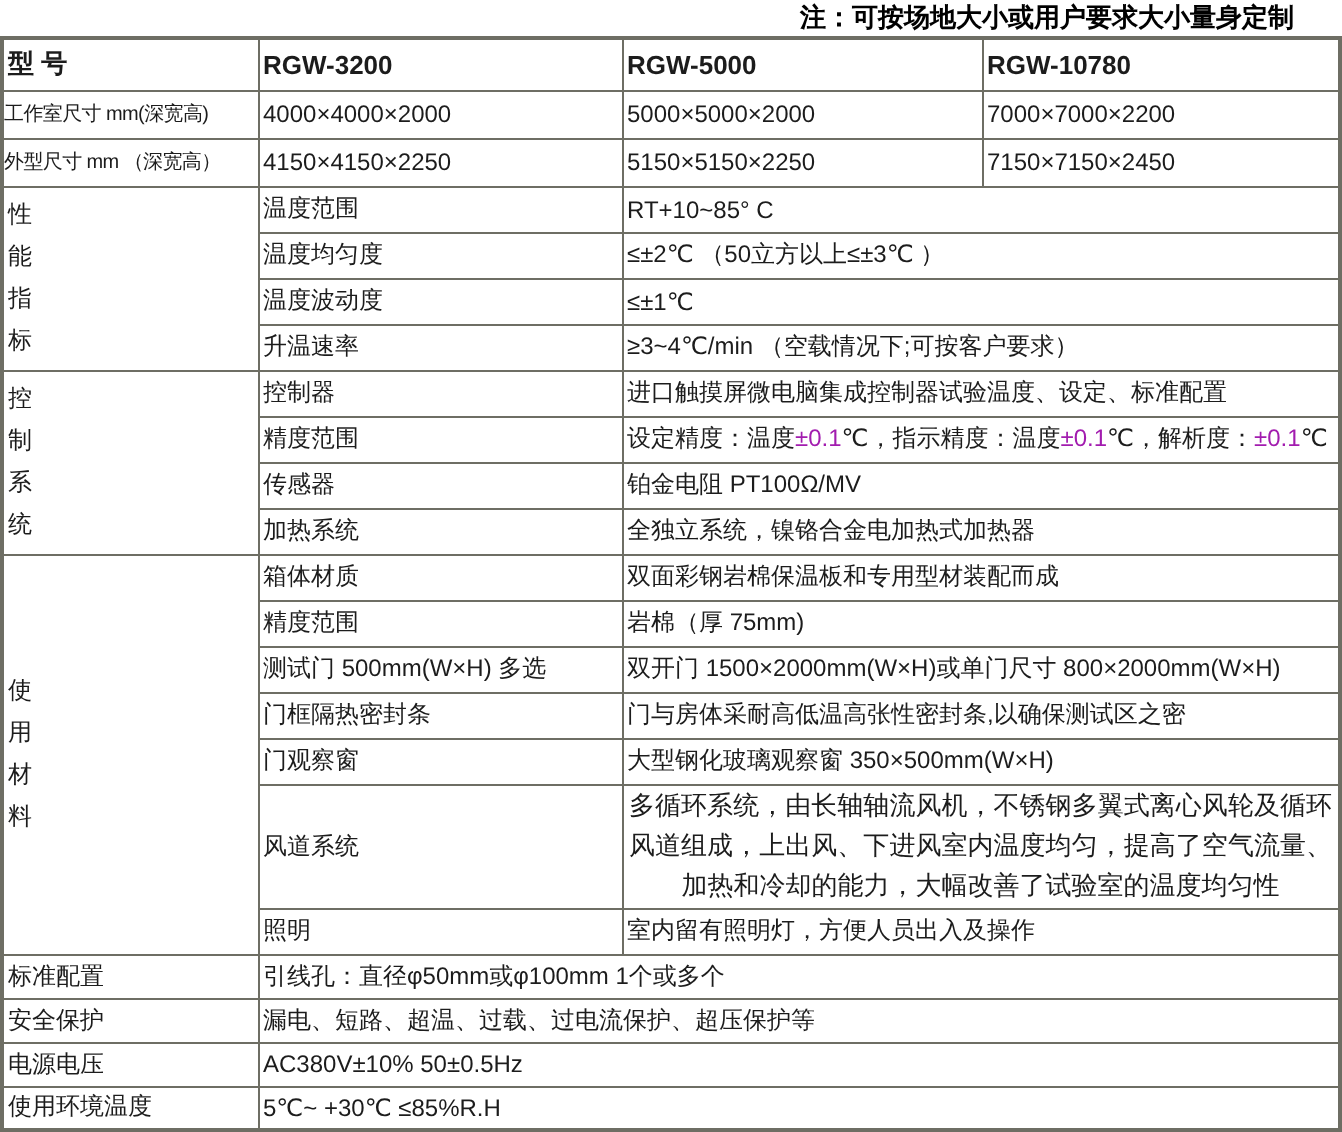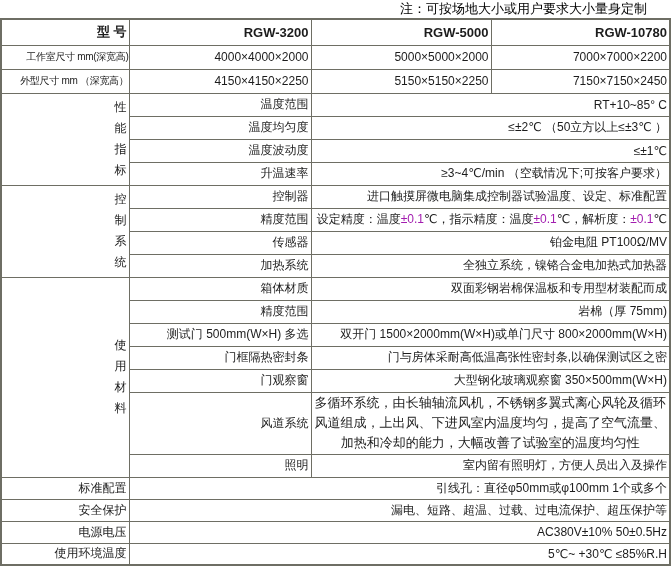--- a/index.html
+++ b/index.html
@@ -4,29 +4,29 @@
 <style>
   html,body{margin:0;padding:0;}
   body{
     width:671px;height:566px;background:#ffffff;
     font-family:"Liberation Sans","DejaVu Sans",sans-serif;
     color:#1c1c1c;
   }
   .note{
     height:18px;line-height:17px;
     text-align:right;padding-right:24px;
-    font-size:13px;font-weight:normal;color:#000;
+    font-size:13px;font-weight:bold;color:#000;
   }
   table.spec{
     border-collapse:collapse;table-layout:fixed;
     width:669px;border:2px solid #6e6e64;
   }
   td{
     border:1px solid #6e6e64;
-    text-align:right;vertical-align:middle;
+    text-align:left;vertical-align:middle;
     font-size:12px;padding:0 2px;overflow:hidden;
   }
   tr.r-hdr{height:26px;}
   tr.r-size{height:24px;}
   tr.r{height:23px;}
   tr.r-tall{height:62px;}
   tr.r-foot{height:22px;}
   td.hdr{font-weight:bold;font-size:13px;}
   td.tight{font-size:10px;letter-spacing:-0.3px;padding:0;}
   td.seclabel span{display:block;line-height:21px;}

